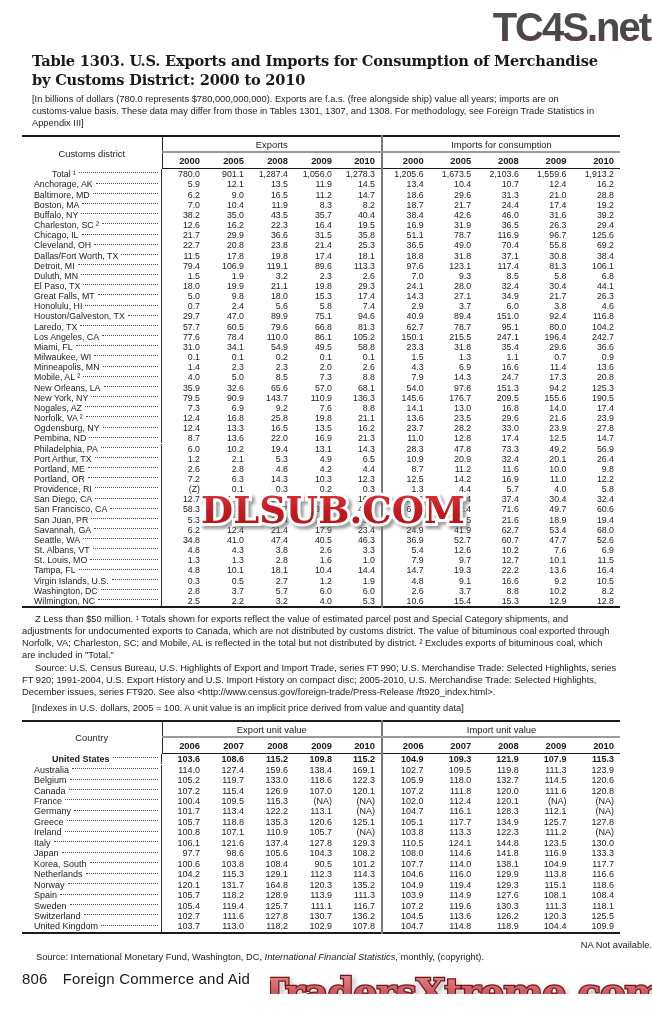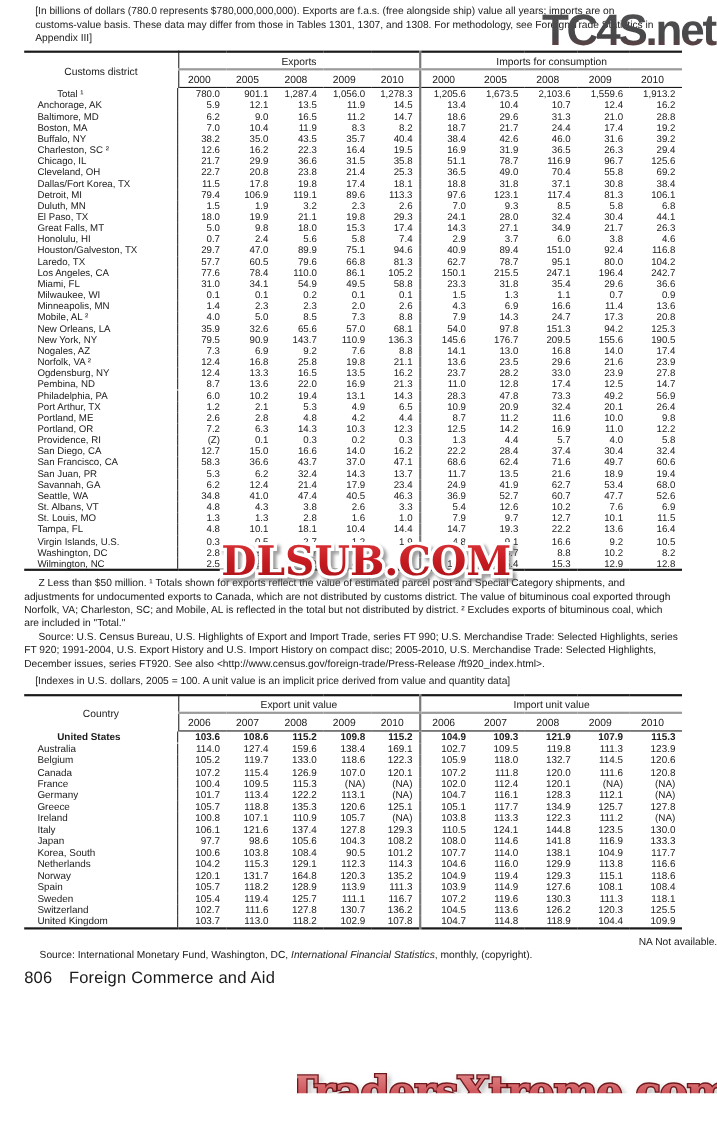--- a/index.html
+++ b/index.html
@@ -29,27 +29,27 @@
     border-top:2.5px solid #1a1a1a; border-bottom:2px solid #1a1a1a;
   }
   table.stat th { font-weight:normal; }
   .stub-h {
     border-right:1.2px solid #2a2a2a; text-align:center;
     vertical-align:middle; font-size:9.4px;
   }
   th.grp { border-bottom:2px solid #9a9a9a; text-align:center; font-size:9.4px; padding:2px 0 1px; }
   .grp2 { border-left:2px solid #7a7a7a; }
   tr.years th {
-    padding:2px 6px 2px 0;
-    border-bottom:1.8px solid #1a1a1a; font-size:9.4px;
+    text-align:right; padding:2px 6px 2px 0;
+    border-bottom:1.8px solid #1a1a1a; font-size:9.4px;font-weight:bold;
   }
   tbody td { vertical-align:bottom; }
   .t1303 tbody td { height:10.15px; line-height:10.15px; font-size:8.8px; }
   .t1304 tbody td { height:10.45px; line-height:10.45px; font-size:9px; }
-  td.stub { border-right:1.2px solid #2a2a2a; display:flex; align-items:flex-start; padding-left:12px;flex-direction:column; }
+  td.stub { border-right:1.2px solid #2a2a2a; display:flex; align-items:center; padding-left:12px; }
   td.stub.indent { padding-left:30px; }
   td.stub .lab { white-space:nowrap; }
   td.stub .dots { flex:1; border-bottom:1.3px dotted #4a4a4a; margin:0 3px 2.5px 3px; }
   td.num { text-align:right; padding-right:6px; white-space:nowrap; }
   tr.bold-row td { font-weight:bold; }
   
   .footnotes { margin-top:5px; width:596px; font-size:9.3px; line-height:12.15px; }
   .footnotes p { text-indent:13px; }
   .na-note { margin-top:5px; padding-left:14px; font-size:9.3px; line-height:12.1px;text-align:right; }
   .src-1304 { padding-left:14px; font-size:9.3px; line-height:12.1px; }
@@ -72,20 +72,24 @@
     <defs>
       <linearGradient id="gTop" x1="0" y1="0" x2="0" y2="1">
         <stop offset="0.25" stop-color="#4e4e50"></stop>
         <stop offset="0.62" stop-color="#47474a"></stop>
         <stop offset="1" stop-color="#6e3a3a"></stop>
       </linearGradient>
     </defs>
     <text x="198" y="41" text-anchor="end" font-family="Liberation Sans, sans-serif" font-weight="bold" font-size="40" letter-spacing="-2" fill="url(#gTop)">TC4S.net</text>
   </svg>
 
+  <h1 class="tbl-title title-1303">
+    <span>Table 1303. U.S. Exports and Imports for Consumption of Merchandise</span><br>
+    <span>by Customs District: 2000 to 2010</span>
+  </h1>
   <p class="bracket-note">[In billions of dollars (780.0 represents $780,000,000,000). Exports are f.a.s. (free alongside ship) value all years; imports are on customs-value basis. These data may differ from those in Tables 1301, 1307, and 1308. For methodology, see Foreign Trade Statistics in Appendix III]</p>
 
   <table class="stat t1303">
     <colgroup>
       <col style="width:140px">
       <col style="width:44px">
         <col style="width:44px">
         <col style="width:44px">
         <col style="width:44px">
         <col style="width:44px">
@@ -238,21 +242,21 @@
           <td class="num">21.4</td>
           <td class="num">25.3</td>
           <td class="num grp2">36.5</td>
           <td class="num">49.0</td>
           <td class="num">70.4</td>
           <td class="num">55.8</td>
           <td class="num">69.2</td>
         </tr>
         <tr>
           <td class="stub">
-            <span class="lab">Dallas/Fort Korea, TX</span>
+            <span class="lab">Dallas/Fort Worth, TX</span>
             <span class="dots"></span>
           </td>
           <td class="num">11.5</td>
           <td class="num">17.8</td>
           <td class="num">19.8</td>
           <td class="num">17.4</td>
           <td class="num">18.1</td>
           <td class="num grp2">18.8</td>
           <td class="num">31.8</td>
           <td class="num">37.1</td>

